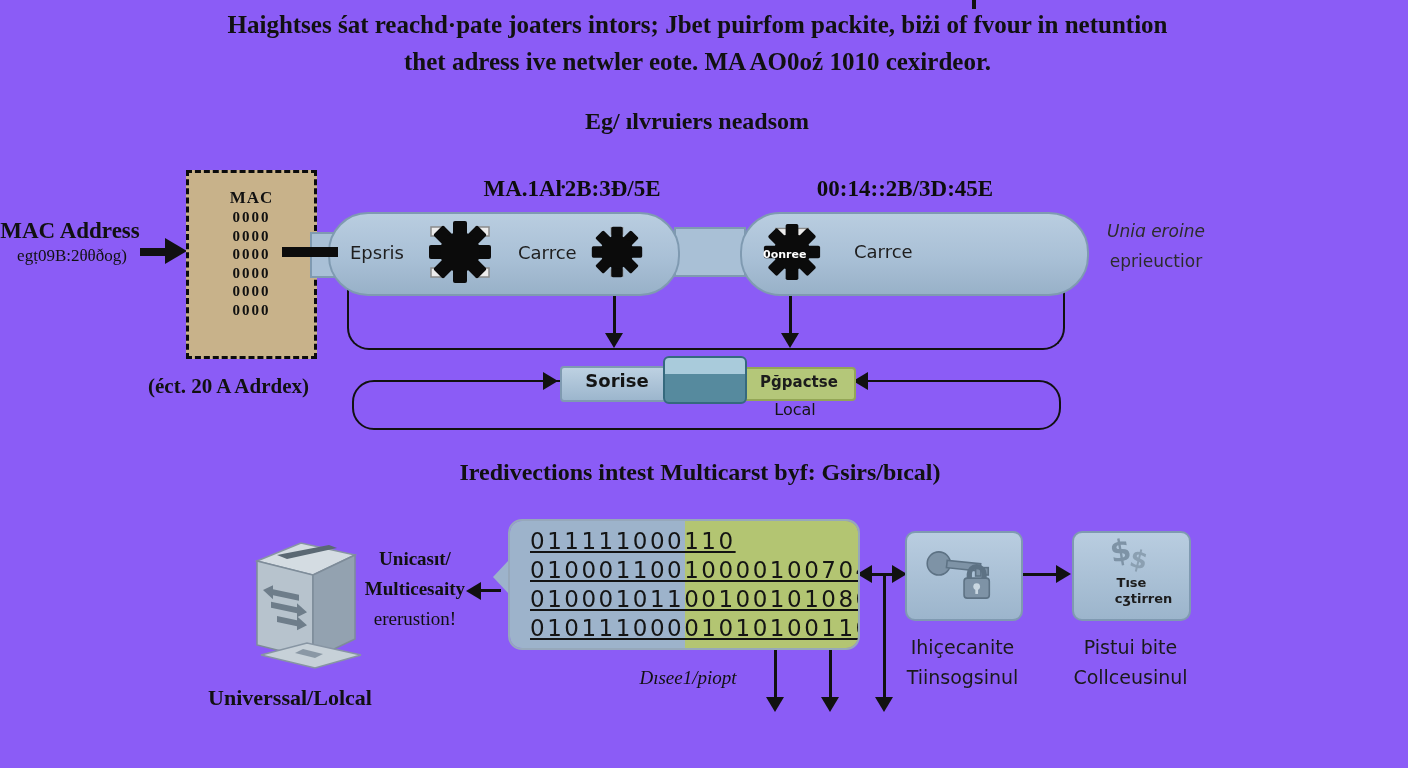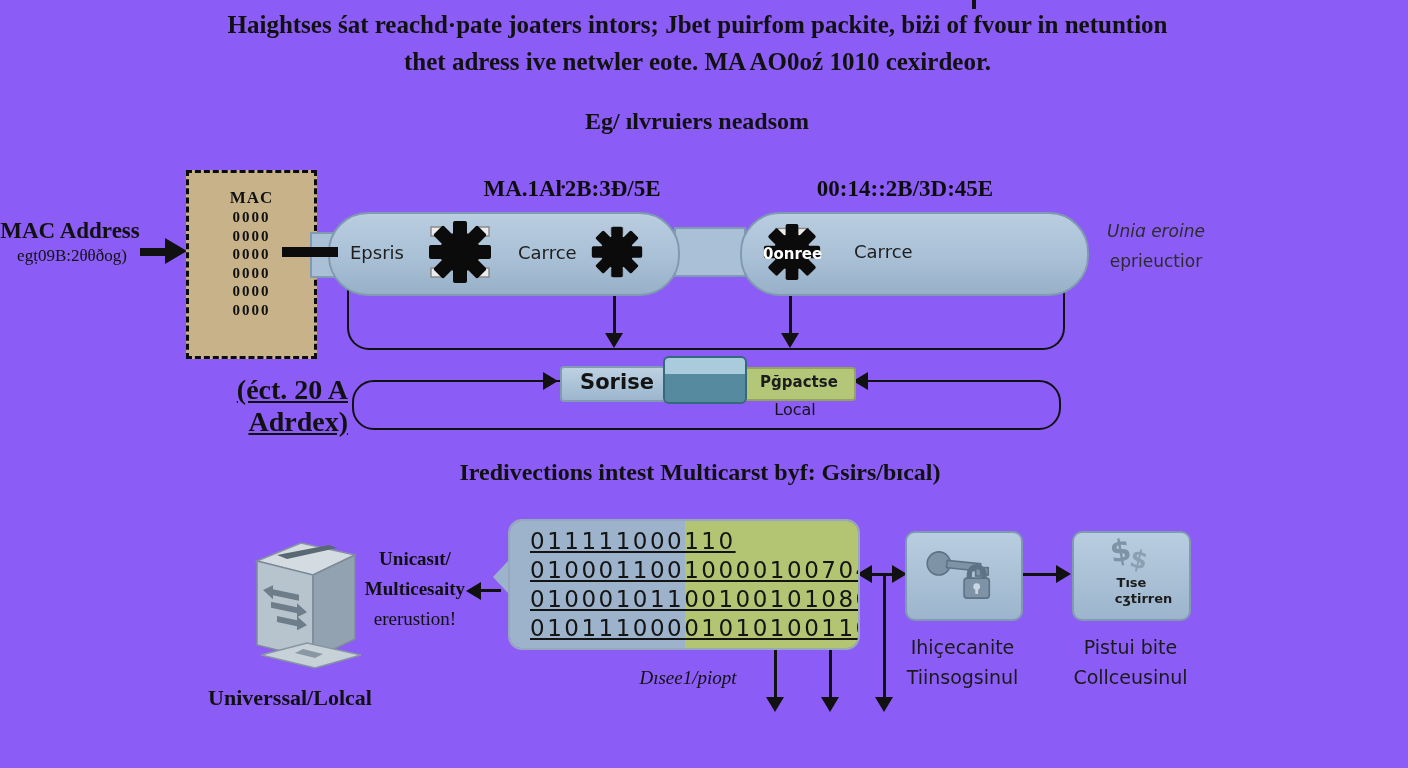--- a/index.html
+++ b/index.html
@@ -22,21 +22,21 @@
         border:2px solid var(--pill-border,#7f9ab1);border-radius:40px;z-index:2;}
   .boxblue{position:absolute;background:linear-gradient(180deg,#b9cde0,#9cb5cc);
         border:2.5px solid var(--pill-border,#7f9ab1);border-radius:10px;z-index:2;}
   .plabel{position:absolute;font-family:"DejaVu Sans",sans-serif;font-size:18px;color:#1e1e1e;z-index:3;}
   .addr{position:absolute;font-family:"Liberation Serif",serif;font-weight:bold;font-size:23px;color:#0d0d0d;}
   .bracket1{position:absolute;border-left:2.5px solid #111;border-right:2.5px solid #111;border-bottom:2.5px solid #111;
         border-radius:0 0 22px 22px;z-index:0;}
   .bracket2{position:absolute;border:2.5px solid #111;border-radius:22px;z-index:0;}
   .gear{position:absolute;z-index:4;}
   .gear-text{position:absolute;left:0;right:0;top:54%;transform:translateY(-50%);
-        color:#fff;font-family:"DejaVu Sans",sans-serif;font-size:15px;font-weight:bold;text-align:center;z-index:5;}
+        color:#fff;font-family:"DejaVu Sans",sans-serif;font-size:11px;font-weight:bold;text-align:left;z-index:5;}
   .smallnote{position:absolute;font-family:"DejaVu Sans",sans-serif;font-size:17px;color:#2c2c2c;text-align:center;}
   .dlabel{position:absolute;font-family:"DejaVu Sans",sans-serif;font-size:19px;color:#1a1a1a;text-align:center;}
   .binline{font-family:"DejaVu Sans",sans-serif;font-size:23px;letter-spacing:2.5px;color:#141414;line-height:29px;white-space:nowrap;text-decoration:underline;}
   .dollar{position:absolute;font-family:"DejaVu Sans",sans-serif;font-weight:bold;color:var(--icon-blue,#7e93a6);z-index:3;}
 </style>
 </head>
 <body>
 
 <div id="canvas">
 
@@ -55,21 +55,21 @@
     <div class="serifB ctr" style="margin-top:15px;font-size:17px;letter-spacing:1px;">MAC</div>
     <div class="serifB ctr" style="font-size:15px;line-height:18.5px;letter-spacing:2px;">
       <div>0000</div>
       <div>0000</div>
       <div>0000</div>
       <div>0000</div>
       <div>0000</div>
       <div>0000</div>
     </div>
   </div>
-  <div class="abs serifB" style="left:148px;top:374px;width:200px;font-size:28px;text-align:right;text-decoration:underline;">(éct. 20 A Adrdex)</div>
+  <div class="abs serifB" style="left:148px;top:374px;width:200px;font-size:21px;text-align:left;">(éct. 20 A Adrdex)</div>
 
   <div class="addr ctr" style="left:402px;top:176px;width:340px;">MA.1Aŀ2B:3Ɖ/5E</div>
   <div class="addr ctr" style="left:735px;top:176px;width:340px;">00:14::2B/3D:45E</div>
 
   <div class="bracket1" style="left:347px;top:250px;width:714px;height:98px;"></div>
   <div class="vline" style="left:613px;top:292px;height:42px;z-index:1;"></div>
   <div class="tri tri-d" style="left:605px;top:333px;z-index:1;"></div>
   <div class="vline" style="left:789px;top:292px;height:42px;z-index:1;"></div>
   <div class="tri tri-d" style="left:781px;top:333px;z-index:1;"></div>
 
@@ -134,21 +134,21 @@
   <div class="plabel" style="left:854px;top:241px;">Carrce</div>
 
   <div class="smallnote" style="left:1096px;top:221px;width:120px;font-style:italic;">Uniɑ eroine</div>
   <div class="smallnote" style="left:1096px;top:251px;width:120px;">eprieuctior</div>
 
   <div class="bracket2" style="left:352px;top:380px;width:705px;height:46px;"></div>
   <div class="tri tri-r" style="left:543px;top:372px;z-index:1;"></div>
   <div class="tri tri-l" style="left:853px;top:372px;z-index:1;"></div>
 
   <div class="abs" style="left:560px;top:366px;width:128px;height:32px;background:linear-gradient(180deg,#bdd1e2,#9cb6cd);border:2px solid var(--pill-border,#7f9ab1);border-radius:4px;z-index:2;">
-    <div class="ctr" style="font-family:'DejaVu Sans',sans-serif;font-weight:bold;font-size:21px;color:#141414;margin-top:2px;margin-right:18px;">Sorise</div>
+    <div class="ctr" style="font-family:'DejaVu Sans',sans-serif;font-weight:bold;font-size:18px;color:#141414;margin-top:2px;margin-right:18px;">Sorise</div>
   </div>
   <div class="abs" style="left:742px;top:367px;width:110px;height:30px;background:var(--green-fill,#b4c779);border:2px solid var(--green-border,#93a656);border-radius:4px;z-index:2;">
     <div class="ctr" style="font-family:'DejaVu Sans',sans-serif;font-weight:bold;font-size:15px;color:#1c1c1c;margin-top:4px;">Pğpactse</div>
   </div>
   <div class="abs" style="left:663px;top:356px;width:80px;height:44px;background:linear-gradient(180deg,var(--teal-light,#a9cbdb) 0 36%,var(--teal-fill,#568a9e) 36%);border:2px solid #35697e;border-radius:6px;z-index:3;"></div>
   <div class="abs sans" style="left:740px;top:400px;width:110px;font-size:16px;color:#141414;text-align:center;z-index:2;">Local</div>
 
   <div class="abs serifB ctr" style="left:250px;top:459px;width:900px;font-size:24px;">Iredivections intest Multicarst byf: Gsirs/bɪcal)</div>
 
   <div class="abs" style="left:243px;top:527px;width:120px;height:150px;">

